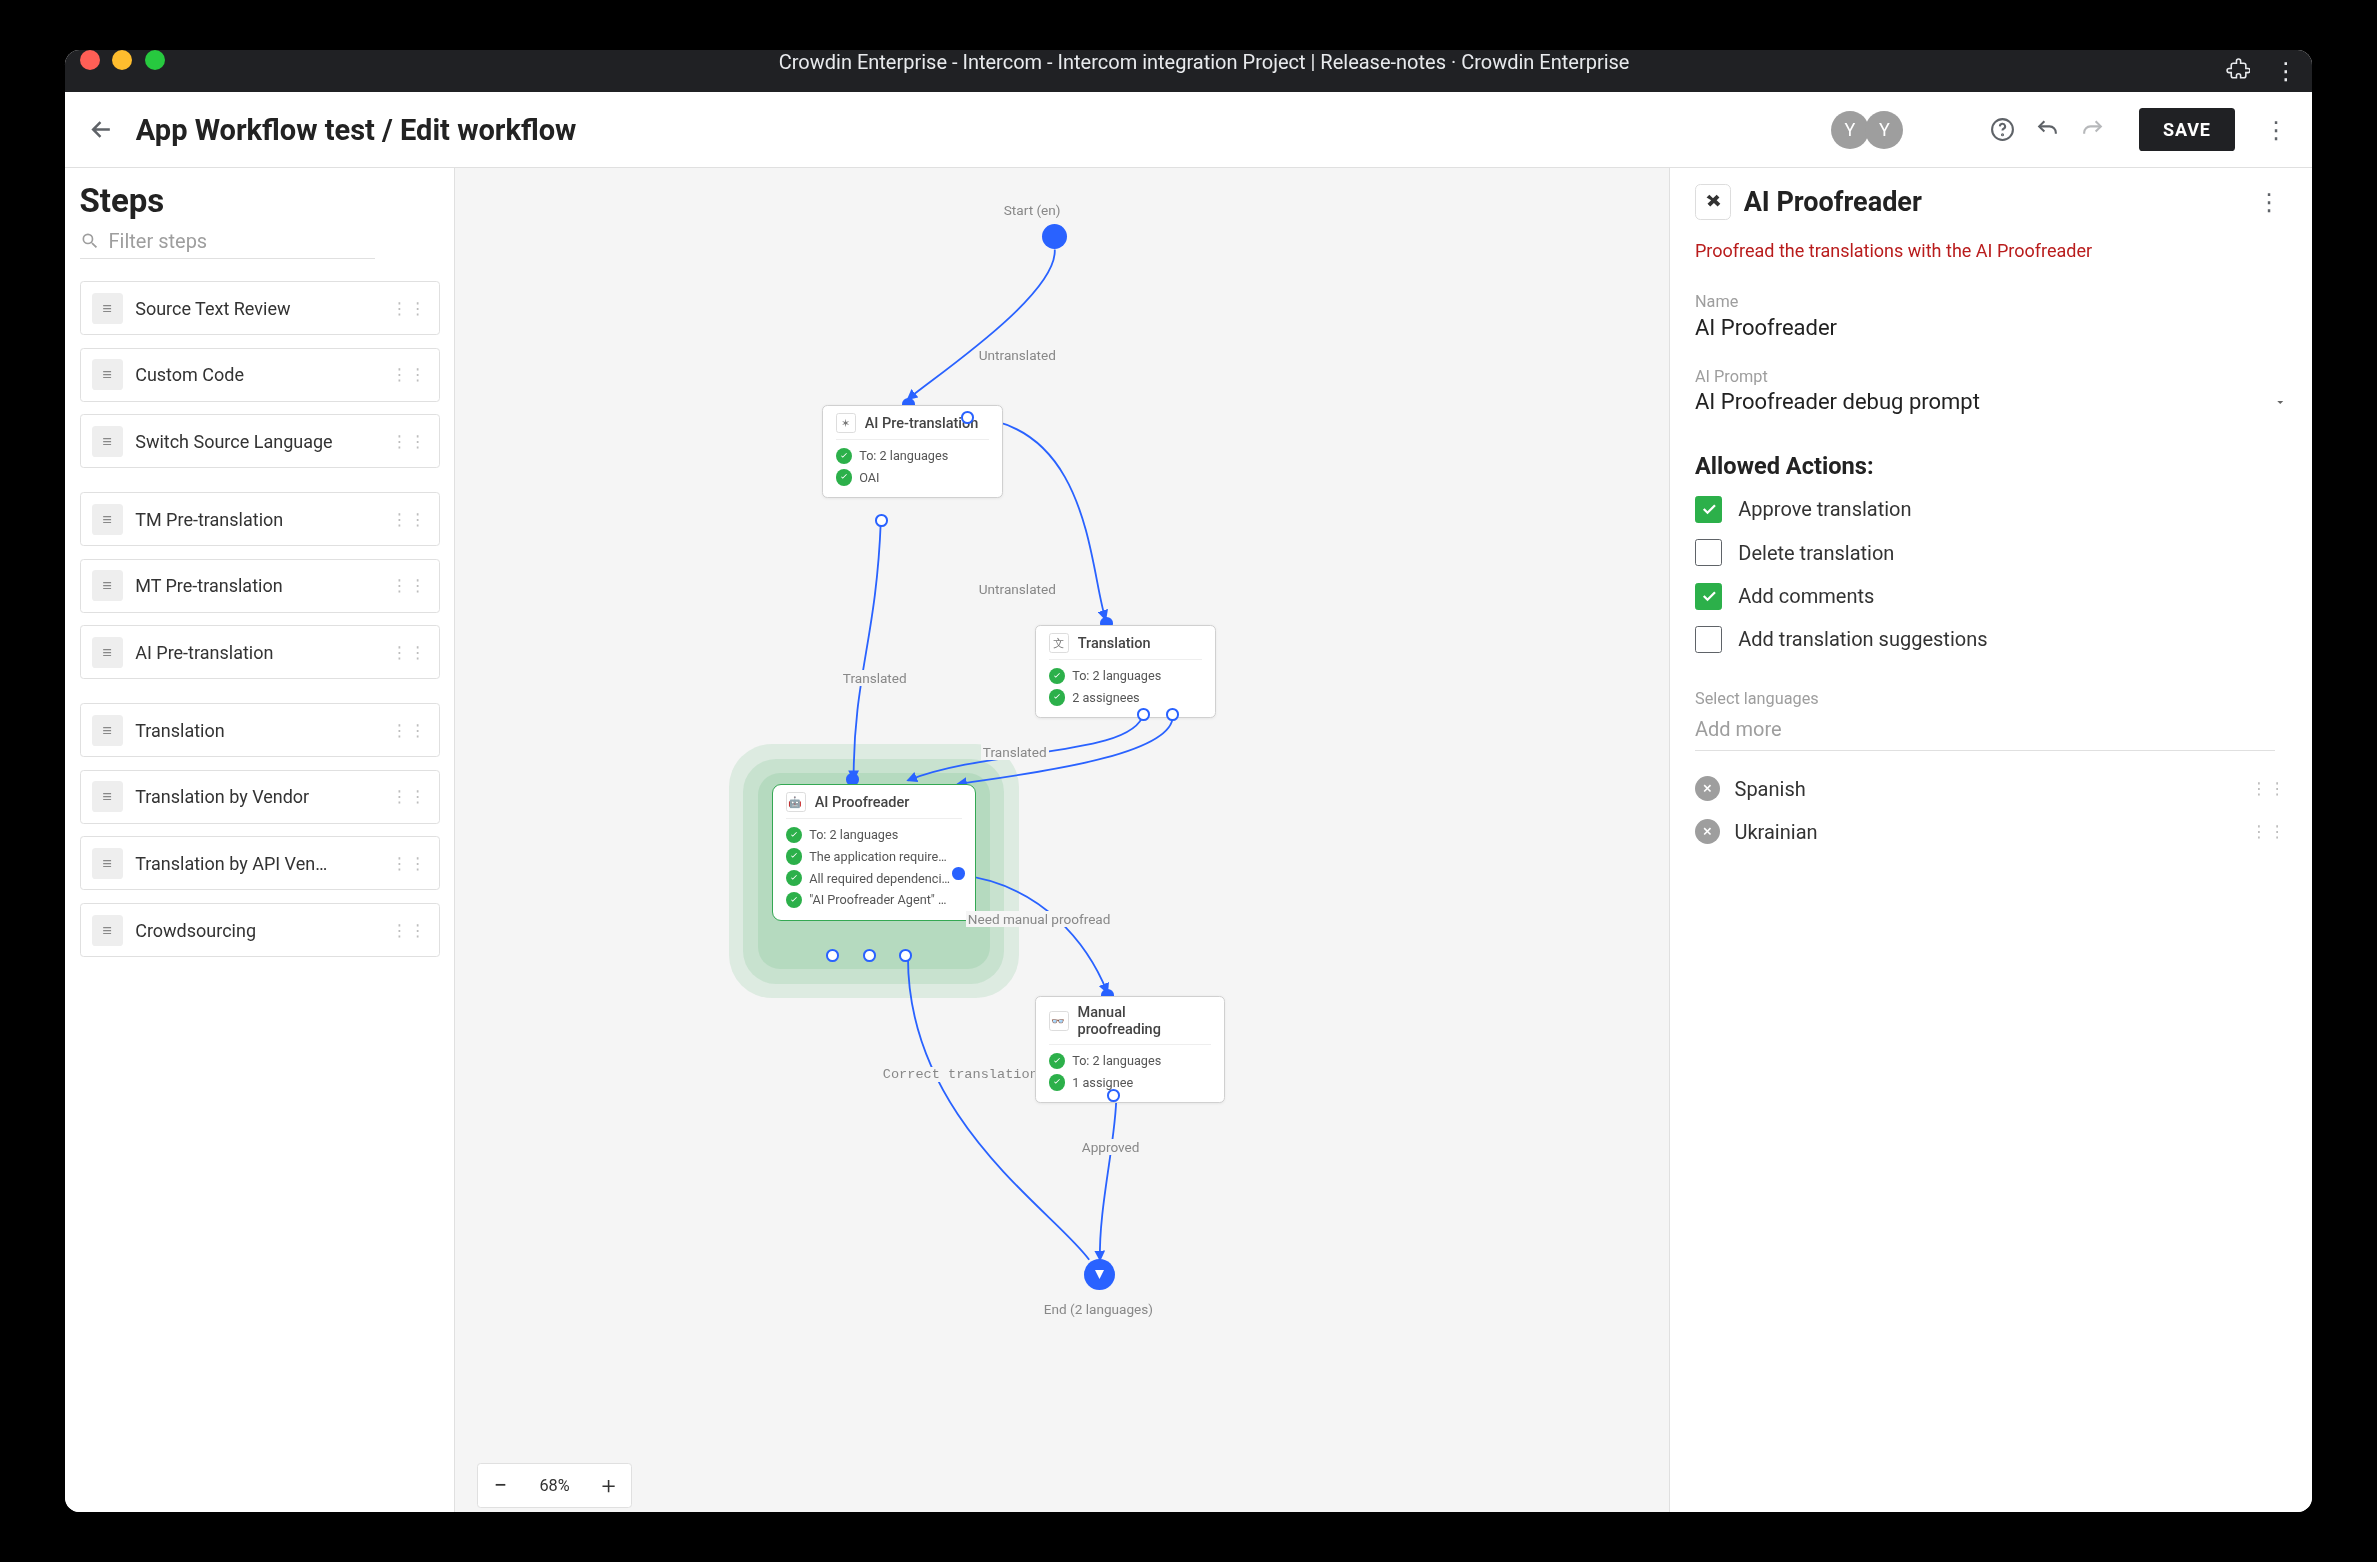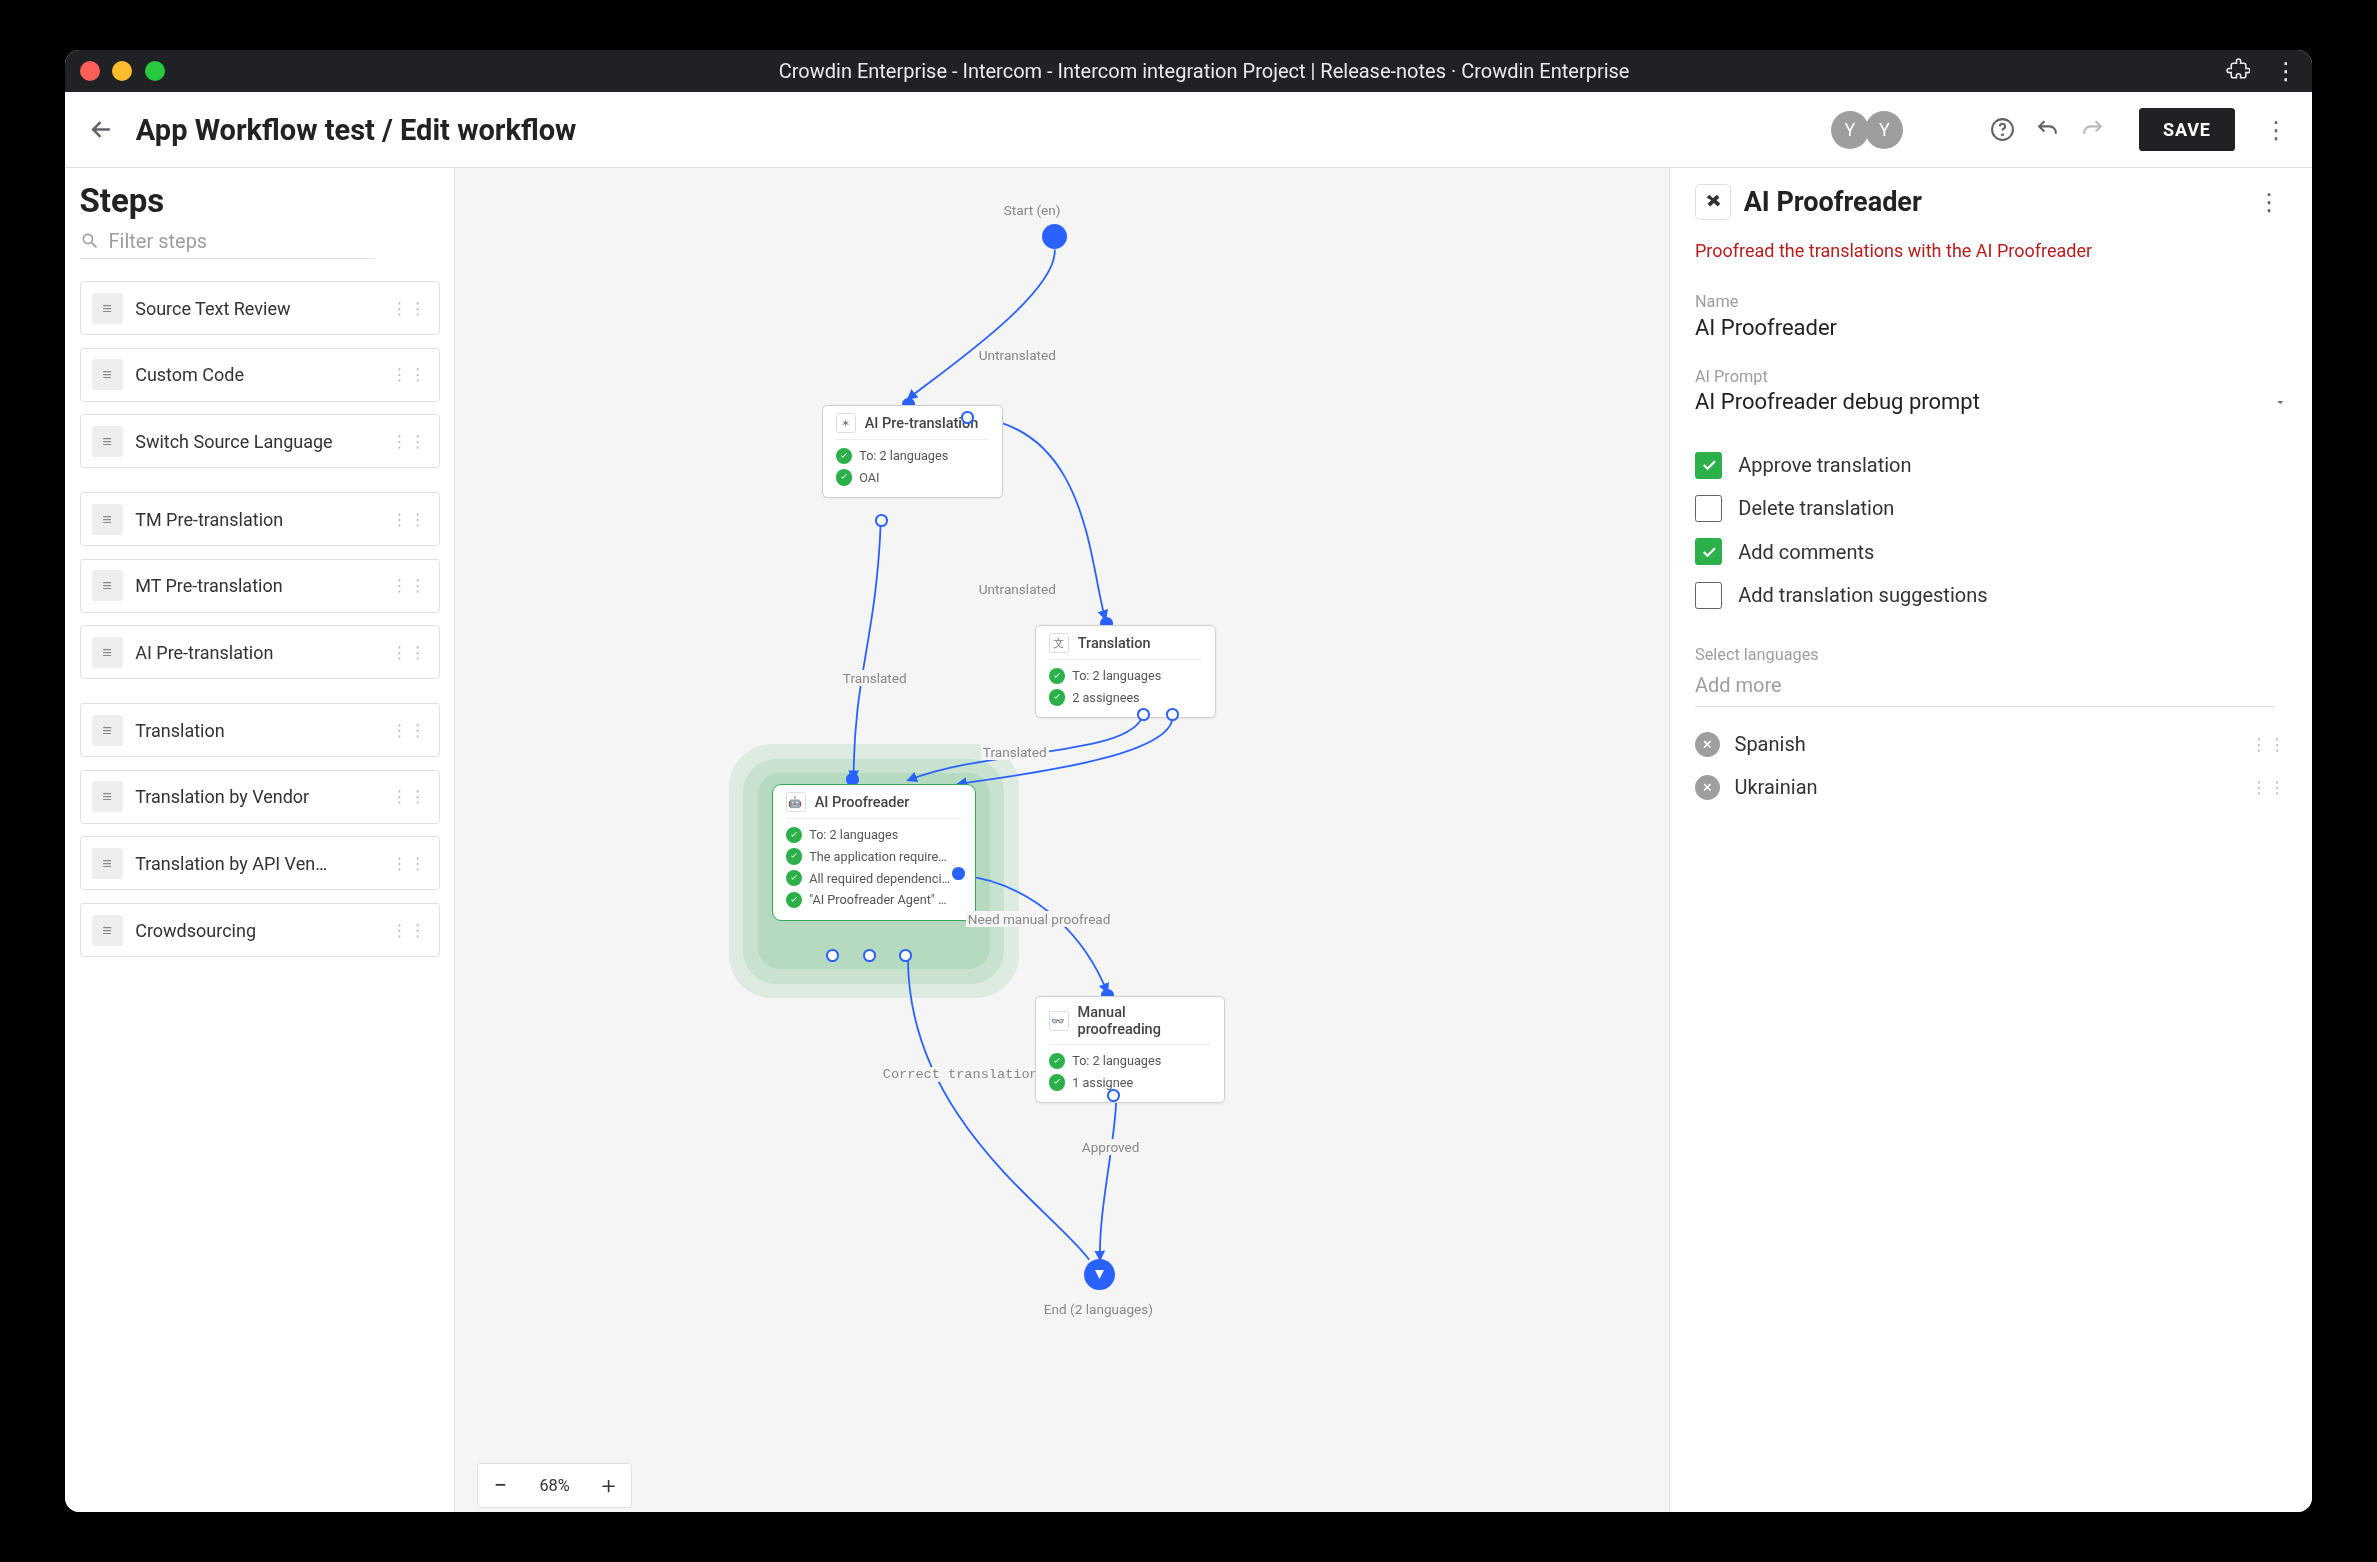--- a/index.html
+++ b/index.html
@@ -11,21 +11,21 @@
     background: #fff;
     border-radius: 14.5px;
     overflow: hidden;
     box-shadow: 0 36px 72px rgba(0,0,0,.35);
     display: flex; flex-direction: column;
     position: relative;
   }
 
   
   .chrome-bar {
-    height: 42px; background: #202124; display: flex; align-items: center;
+    height: 42px; background: #202124; display: flex; 
     padding: 0 14.5px; color: #e8eaed; flex-shrink: 0; gap: 30px;
   }
   .traffic { display: flex; gap: 12.7px; margin-right: 18px; }
   .dot { width: 20px; height: 20px; border-radius: 50%; }
   .dot.r { background:#ff5f56; } .dot.y { background:#ffbd2e; } .dot.g { background:#27c93f; }
   .chrome-title { flex: 1; text-align: center; font-size: 20px; font-weight: 400; color: #e8eaed; }
   .chrome-right { display:flex; gap: 23.6px; align-items:center; }
   .chrome-right svg { width: 25px; height: 25px; fill: #e8eaed; }
 
   
@@ -429,20 +429,21 @@
       <div class="rp-field-value">AI Proofreader</div>
 
       <div class="rp-field-label">AI Prompt</div>
       <div class="rp-select">
         <span>AI Proofreader debug prompt</span>
         <svg viewBox="0 0 24 24">
             <path d="M7 10l5 5 5-5z"></path>
           </svg>
       </div>
 
+      <div class="rp-section-title">Allowed Actions:</div>
       <div id="actions-list">
           <div class="rp-checkbox-row">
             <div class="cb checked">
               <svg viewBox="0 0 24 24">
                 <path d="M5 12l5 5L20 7"></path>
               </svg>
             </div>
     <span>Approve translation</span>
           </div>
           <div class="rp-checkbox-row">

